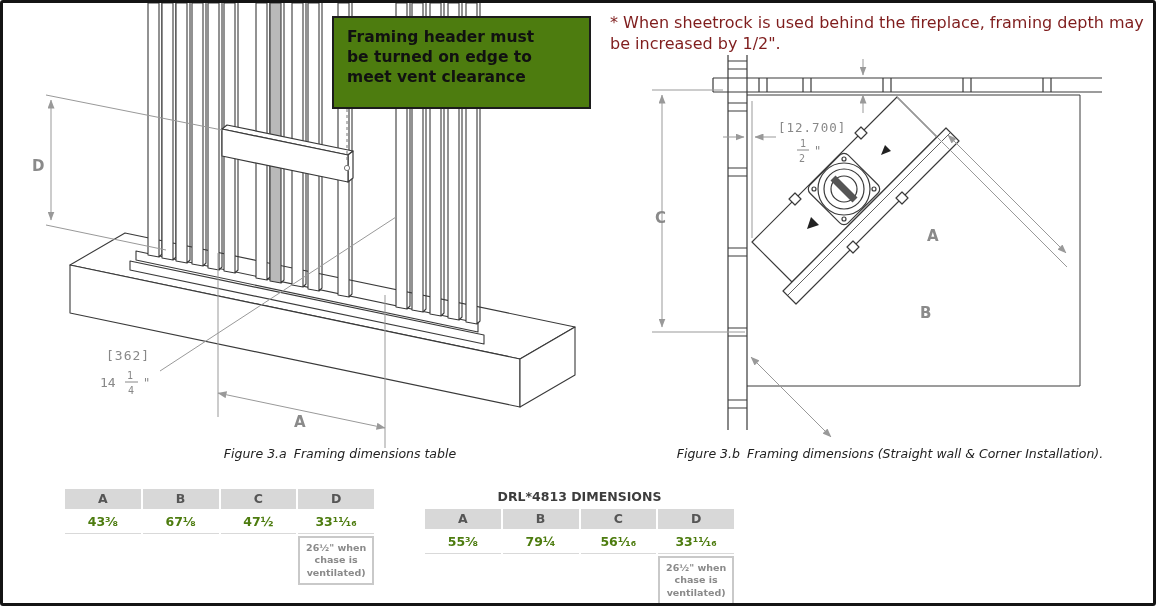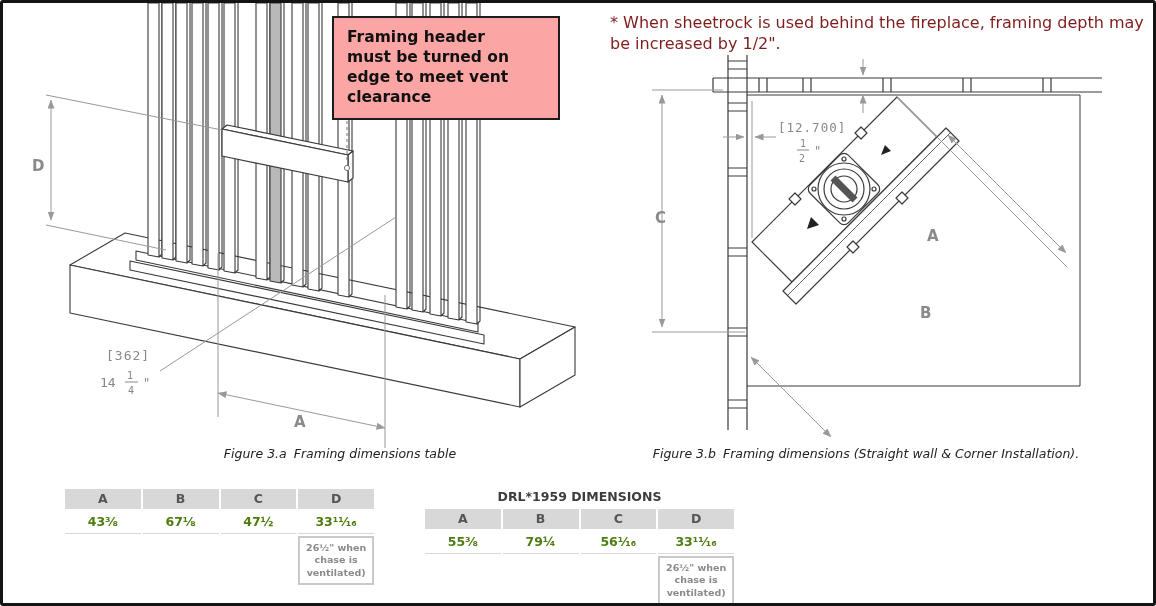--- a/index.html
+++ b/index.html
@@ -5,28 +5,28 @@
   * { margin:0; padding:0; box-sizing:border-box; }
   body { background:#fff; font-family:"DejaVu Sans", sans-serif; }
   .page { position:relative; width:1156px; height:606px; background:#fff; overflow:hidden; }
   .frame { position:absolute; inset:0; border:3px solid #141414; border-radius:3px; pointer-events:none; z-index:10; }
   svg text { font-family:"DejaVu Sans", sans-serif; }
   .dimlabel { font-weight:bold; fill:#8a8a8a; font-size:15px; }
   .monodim { font-family:"DejaVu Sans Mono", monospace; fill:#888; }
 
   .note { position:absolute; left:610px; top:12px; width:540px; font-size:16px;
           line-height:1.33; color:#7f1d1d; z-index:3; }
-  .callout { position:absolute; left:332px; top:16px; width:228px; background:#fca5a5;
-             border:2px solid #1c1c1c; padding:9px 34px 10px 13px; font-size:15.5px;
+  .callout { position:absolute; left:332px; top:16px; width:259px; background:#4d7c0f;
+             border:2px solid #1c1c1c; padding:9px 34px 20px 13px; font-size:15.5px;
              font-weight:bold; color:#111; line-height:1.3; z-index:5; }
   .caption { position:absolute; top:446px; font-size:12.5px; color:#222;
              font-style:italic; text-align:center; z-index:3; }
   .caption .cap-label { font-weight:normal; margin-right:7px; }
   .cap-a { left:150px; width:380px; }
-  .cap-b { left:616px; width:500px;text-align:center; }
+  .cap-b { left:640px; width:500px;text-align:center; }
 
   .dimtable { position:absolute; top:489px; width:309px; z-index:3; }
   .t1 { left:65px; } .t2 { left:425px; }
   .dimtable .title { text-align:center; font-size:12.5px; font-weight:bold;
                      color:#3d3d3d; margin-bottom:5px; }
   .grid { display:grid; grid-template-columns:repeat(4, 1fr); column-gap:2px; }
   .hcell { background:#d8d8d8; color:#555; font-weight:bold; font-size:12.5px;
            text-align:center; padding:2px 0 3px; }
   .vcell { color:#4d7c0f; font-weight:bold; font-size:12.5px; text-align:center;
            padding:5px 0 4px; }
@@ -198,21 +198,21 @@
       <div class="vcell">33¹¹⁄₁₆</div>
       <div class="scell"></div>
         <div class="scell"></div>
       <div class="scell"></div>
         <div class="scell"></div>
       <div class="notebox">26½" when chase is ventilated)</div>
     </div>
   </div>
 
   <div class="dimtable t2">
-    <div class="title">DRL*1959 DIMENSIONS</div>
+    <div class="title">DRL*4813 DIMENSIONS</div>
     <div class="grid">
       <div class="hcell">A</div>
       <div class="hcell">B</div>
       <div class="hcell">C</div>
       <div class="hcell">D</div>
       <div class="vcell">55⅜</div>
       <div class="vcell">79¼</div>
       <div class="vcell">56¹⁄₁₆</div>
       <div class="vcell">33¹¹⁄₁₆</div>
       <div class="scell"></div>

